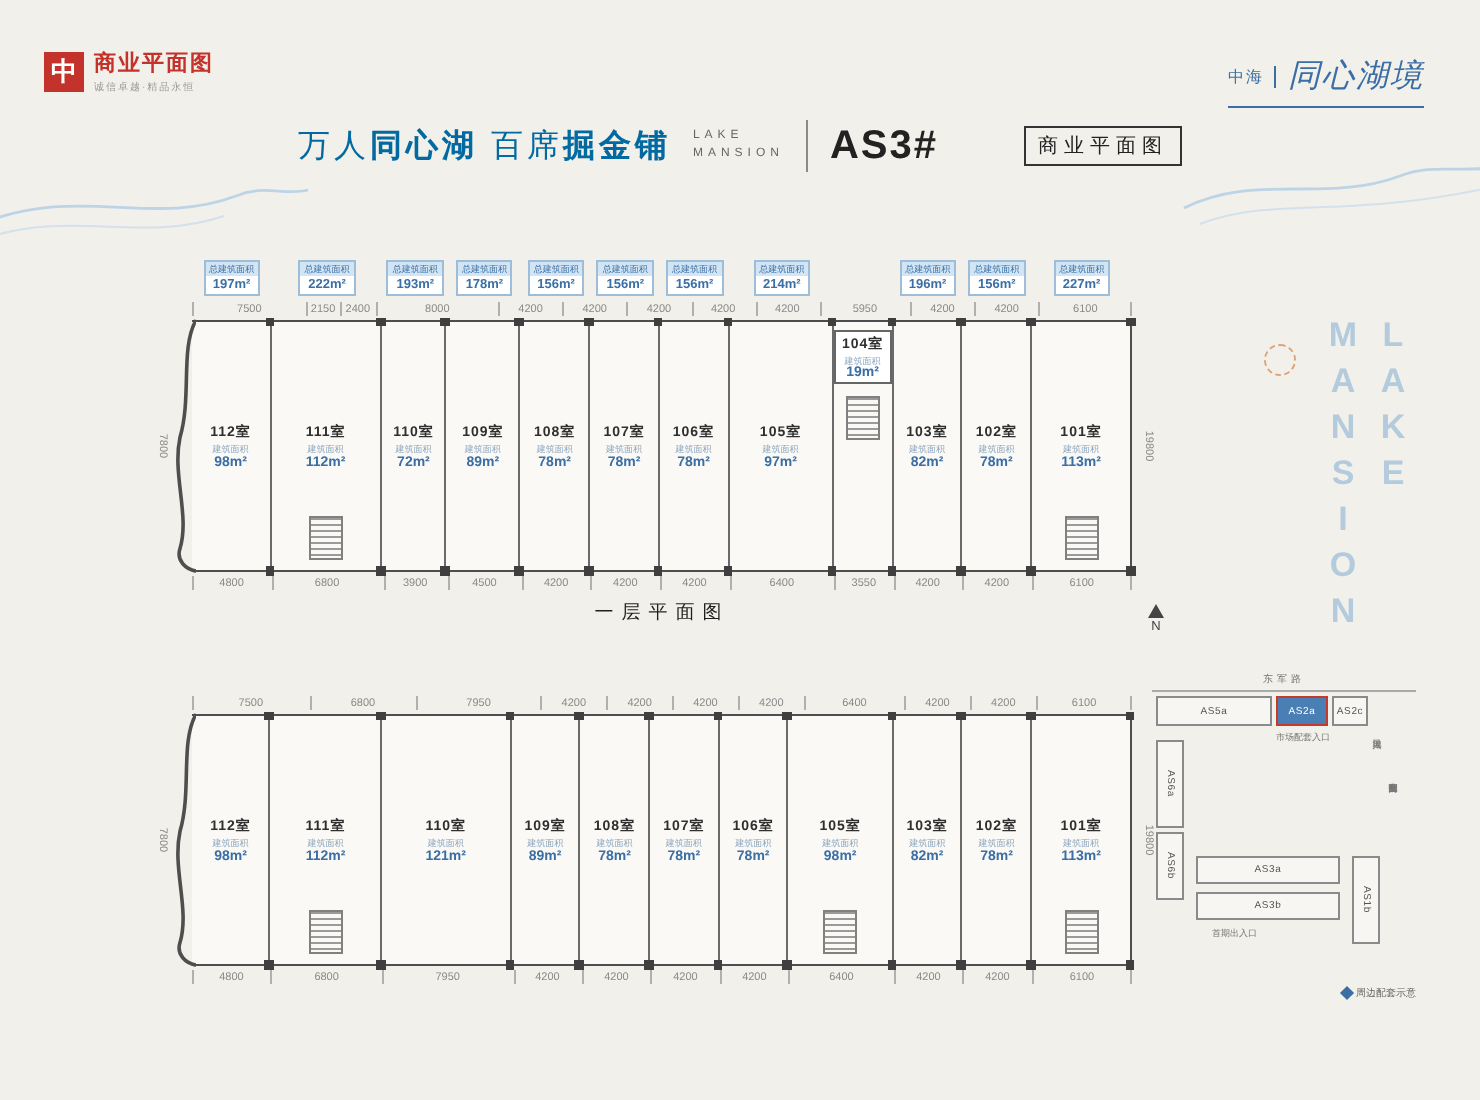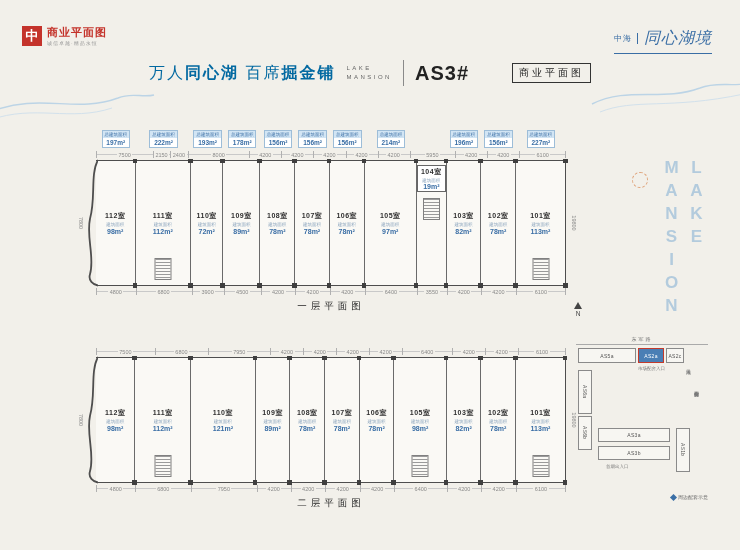--- a/index.html
+++ b/index.html
@@ -536,21 +536,20 @@
       <div class="dim-cell" style="flex-grow: 4200;">
         <span>4200</span>
       </div>
       <div class="dim-cell" style="flex-grow: 4200;">
         <span>4200</span>
       </div>
       <div class="dim-cell" style="flex-grow: 6100;">
         <span>6100</span>
       </div>
     </div>
-  <div class="plan-caption">二层平面图</div>
 </div>
 
 <div class="sun-icon"></div>
 <div class="watermark">
   <div class="wm-col">LAKE</div>
   <div class="wm-col">MANSION</div>
 </div>
 <div class="compass">
   <div class="compass-arrow"></div>
   <div class="compass-n">N</div>

